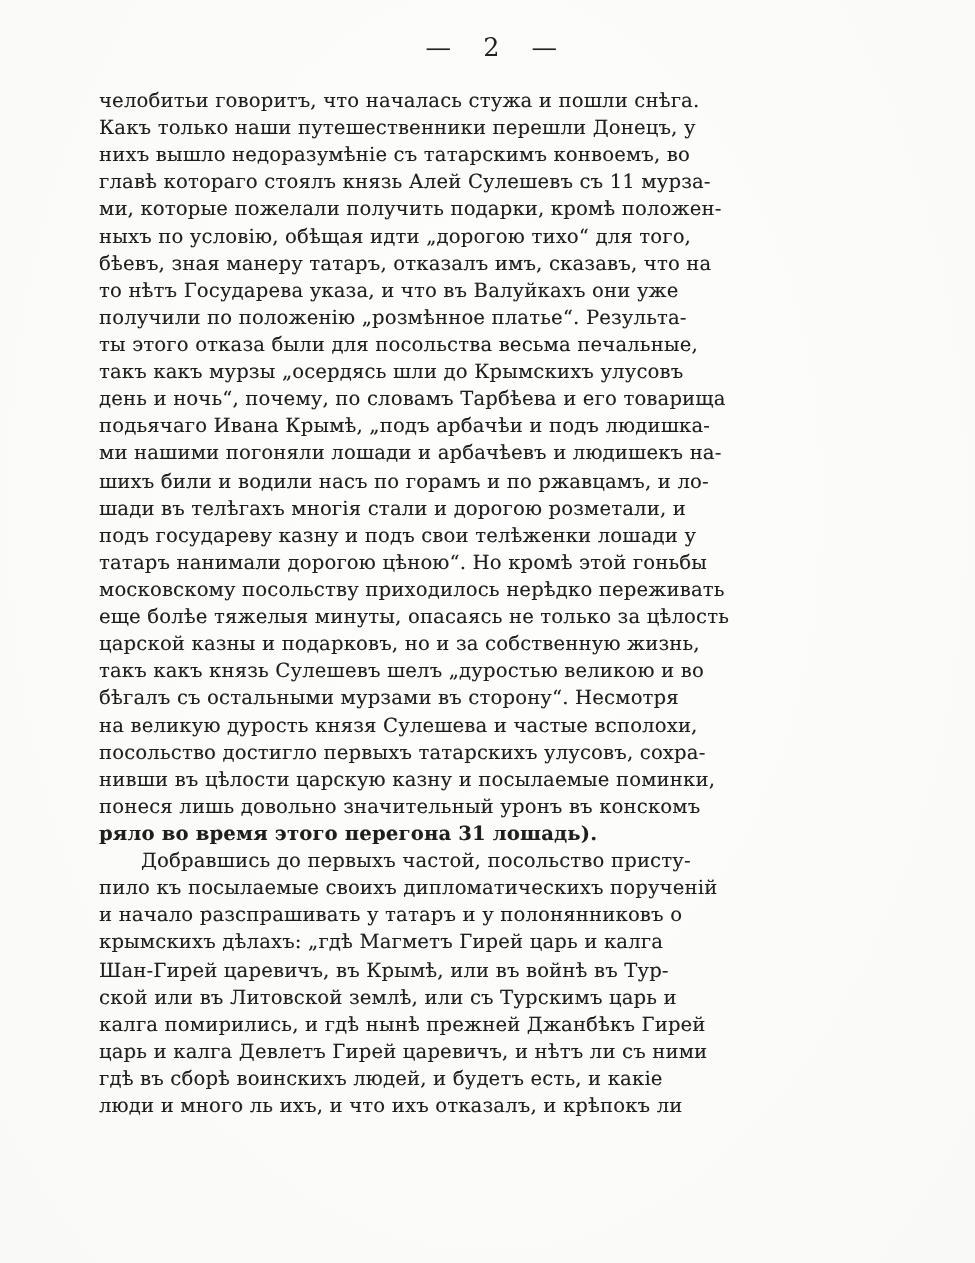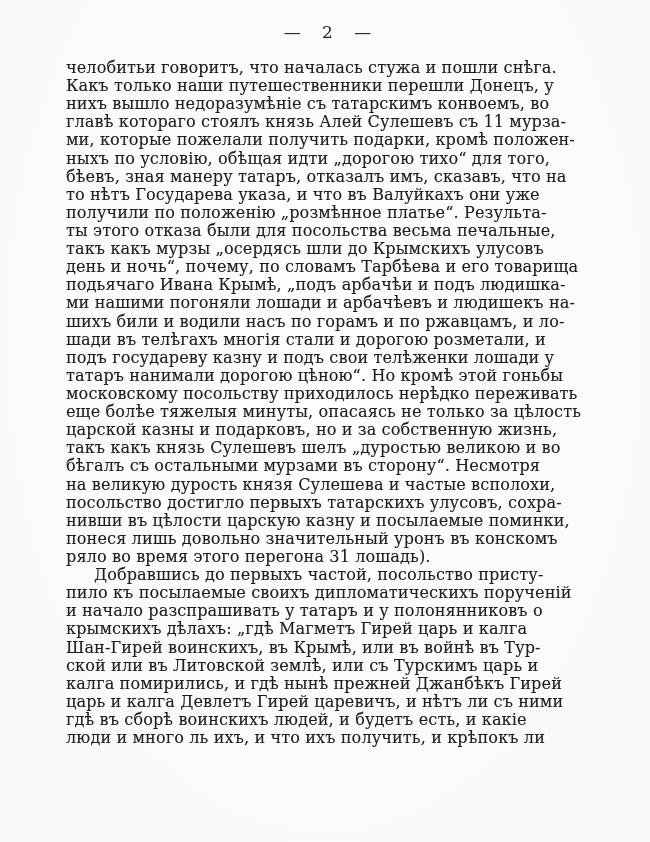--- a/index.html
+++ b/index.html
@@ -33,21 +33,21 @@
     font-size: 17px;
     letter-spacing: 1px;
     word-spacing: 14px;
     color: #222;
   }
   .text-block {
     position: absolute;
     left: 66px;
     top: 59px;
     width: 524px;
-    font-size: 16px;
+    font-size: 13px;
     line-height: 18.12px;
     letter-spacing: 0.15px;
     text-shadow: 0.2px 0.2px 0 rgba(20,20,20,0.35);
   }
   .paragraph { margin: 0; padding: 0; }
   .line {
     text-align: justify;
     text-align-last: justify;
     height: 18.12px;
     overflow: hidden;
@@ -57,20 +57,21 @@
   .line.fallback-just::after {
     content: "";
     display: inline-block;
     width: 100%;
     height: 0;
   }
   .line.indent { text-indent: 28px; }
   .line.last {
     text-align: center;
     text-align-last: left;
+    font-weight: bold;
   }
 </style>
 </head>
 <body style="background: rgb(252, 252, 250);">
 
 <div class="page">
   <div class="page-number">— 2 —</div>
   <div class="text-block" id="text-block" style="color: rgb(30, 30, 30);">
       <div class="paragraph">
         <div class="line fallback-just">челобитьи говоритъ, что началась стужа и пошли снѣга.</div>
@@ -100,21 +101,21 @@
         <div class="line fallback-just">посольство достигло первыхъ татарскихъ улусовъ, сохра-</div>
         <div class="line fallback-just">нивши въ цѣлости царскую казну и посылаемые поминки,</div>
         <div class="line fallback-just">понеся лишь довольно значительный уронъ въ конскомъ</div>
         <div class="line last">ряло во время этого перегона 31 лошадь).</div>
       </div>
       <div class="paragraph">
         <div class="line indent fallback-just">Добравшись до первыхъ частой, посольство присту-</div>
         <div class="line fallback-just">пило къ посылаемые своихъ дипломатическихъ порученій</div>
         <div class="line fallback-just">и начало разспрашивать у татаръ и у полонянниковъ о</div>
         <div class="line fallback-just">крымскихъ дѣлахъ: „гдѣ Магметъ Гирей царь и калга</div>
-        <div class="line fallback-just">Шан-Гирей воинскихъ, въ Крымѣ, или въ войнѣ въ Тур-</div>
+        <div class="line fallback-just">Шан-Гирей царевичъ, въ Крымѣ, или въ войнѣ въ Тур-</div>
         <div class="line fallback-just">ской или въ Литовской землѣ, или съ Турскимъ царь и</div>
         <div class="line fallback-just">калга помирились, и гдѣ нынѣ прежней Джанбѣкъ Гирей</div>
         <div class="line fallback-just">царь и калга Девлетъ Гирей царевичъ, и нѣтъ ли съ ними</div>
         <div class="line fallback-just">гдѣ въ сборѣ воинскихъ людей, и будетъ есть, и какіе</div>
-        <div class="line fallback-just">люди и много ль ихъ, и что ихъ получить, и крѣпокъ ли</div>
+        <div class="line fallback-just">люди и много ль ихъ, и что ихъ отказалъ, и крѣпокъ ли</div>
       </div>
     </div>
 </div>
 
 </body></html>

